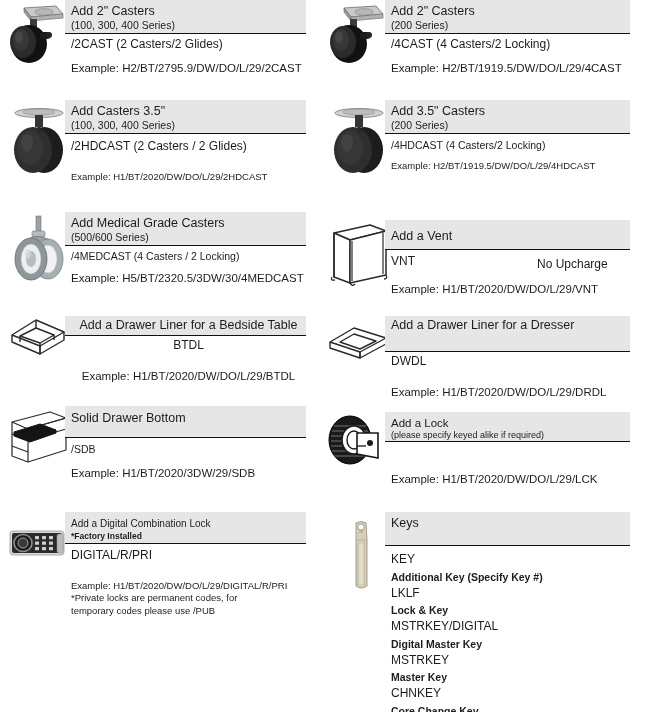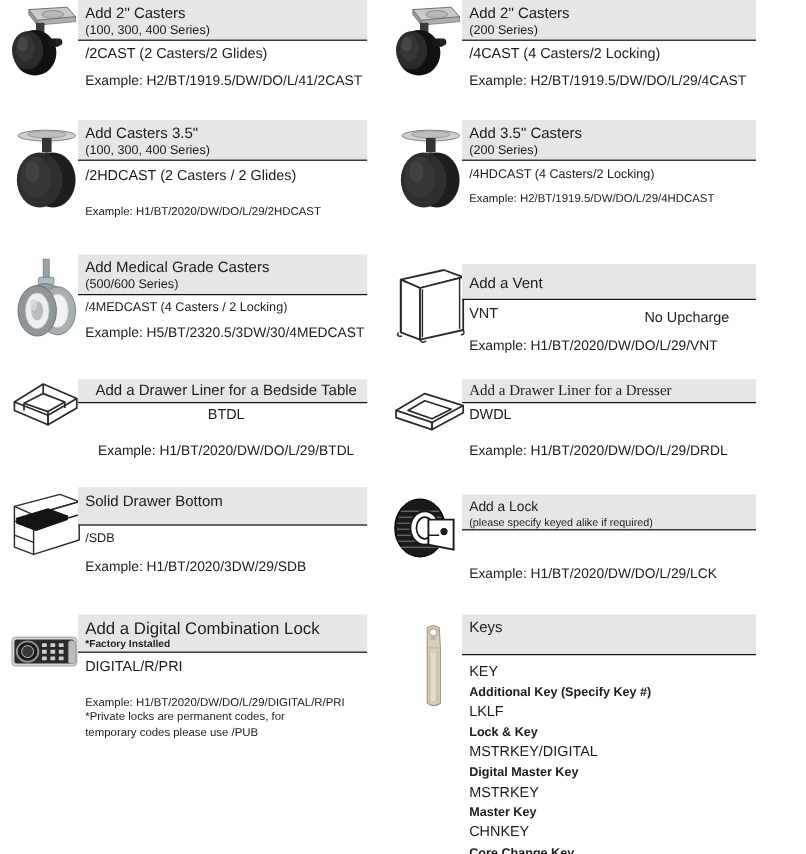--- a/index.html
+++ b/index.html
@@ -133,21 +133,21 @@
       </svg>
     </div>
     <div class="card-body" style="left:65px; top:0px; width:241px;">
       <div class="hdr" style="height:34px;">
         <div class="hdr-title">Add 2" Casters</div>
         <div class="hdr-sub">(100, 300, 400 Series)</div>
       </div>
       <div class="code">/2CAST (2 Casters/2 Glides)</div>
       <div class="example" style="padding-top:9px;">
         <span class="lbl">Example:</span>
-        <span>H2/BT/1919.5/DW/DO/L/41/2CAST</span>
+        <span>H2/BT/2795.9/DW/DO/L/29/2CAST</span>
       </div>
     </div>
   </div>
 
   <div class="card" style="left:320px; top:0px; width:310px;">
     <div class="card-icon" style="left:6px; top:4px; width:60px; height:62px;">
       <svg width="60" height="62" viewBox="0 0 60 62">
         <polygon points="18,4 50,2 57,10 25,13" fill="#c9c9c9" stroke="#6b6b6b" stroke-width="0.8"></polygon>
         <polygon points="18,4 25,13 25,17 18,8" fill="#9a9a9a" stroke="#6b6b6b" stroke-width="0.6"></polygon>
         <polygon points="25,13 57,10 57,14 25,17" fill="#b0b0b0" stroke="#6b6b6b" stroke-width="0.6"></polygon>
@@ -316,21 +316,21 @@
       <svg width="64" height="44" viewBox="0 0 64 44">
         <g fill="none" stroke="#2a2a2a" stroke-width="1.4" stroke-linejoin="round">
           <polygon points="28,4 60,14 34,28 4,18"></polygon>
           <path d="M4,18 L4,24 L34,34 L34,28"></path>
           <path d="M34,28 L34,34 L60,20 L60,14"></path>
           <polygon points="28,10 50,17 34,25 14,18"></polygon>
         </g>
       </svg>
     </div>
     <div class="card-body" style="left:65px; top:4px; width:245px;">
-      <div class="hdr" style="height:20px; padding-top:2px;font-family:Liberation Serif, serif;">
+      <div class="hdr" style="height:36px; padding-top:2px;">
         <div class="hdr-title">Add a Drawer Liner for a Dresser</div>
       </div>
       <div class="code" style="padding-top:2px;">DWDL</div>
       <div class="example" style="padding-top:16px;">
         <span class="lbl">Example:</span>
         <span>H1/BT/2020/DW/DO/L/29/DRDL</span>
       </div>
     </div>
   </div>
 
@@ -405,21 +405,21 @@
           <rect x="41" y="14.5" width="4" height="3.2" rx="0.5"></rect>
           <rect x="27" y="20" width="4" height="3.2" rx="0.5"></rect>
           <rect x="34" y="20" width="4" height="3.2" rx="0.5"></rect>
           <rect x="41" y="20" width="4" height="3.2" rx="0.5"></rect>
         </g>
         <rect x="49" y="7" width="6" height="19" rx="2" fill="#bcbcbc" stroke="#8f8f8f" stroke-width="0.6"></rect>
       </svg>
     </div>
     <div class="card-body" style="left:65px; top:0px; width:241px;">
       <div class="hdr" style="height:32px;">
-        <div class="hdr-title" style="font-size:14px;">Add a Digital Combination Lock</div>
+        <div class="hdr-title" style="font-size:10px;">Add a Digital Combination Lock</div>
         <div class="hdr-sub small">*Factory Installed</div>
       </div>
       <div class="code" style="padding-top:4px;">DIGITAL/R/PRI</div>
       <div class="example sm" style="padding-top:16px;">
         <span class="lbl">Example:</span>
         <span>H1/BT/2020/DW/DO/L/29/DIGITAL/R/PRI</span>
       </div>
       <div class="note" style="width:200px;">*Private locks are permanent codes, for temporary codes please use /PUB</div>
     </div>
   </div>

